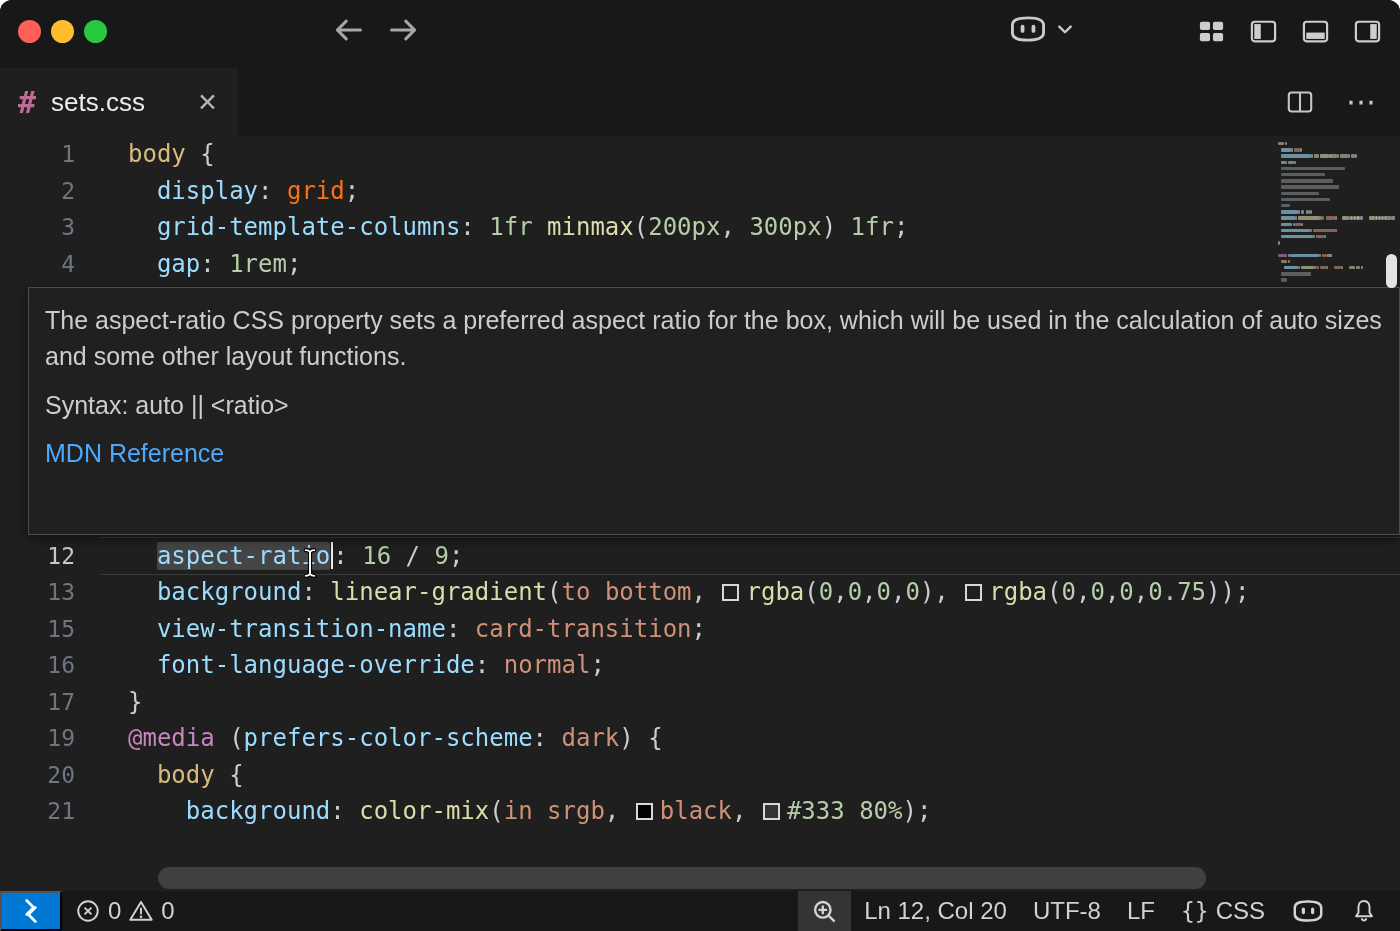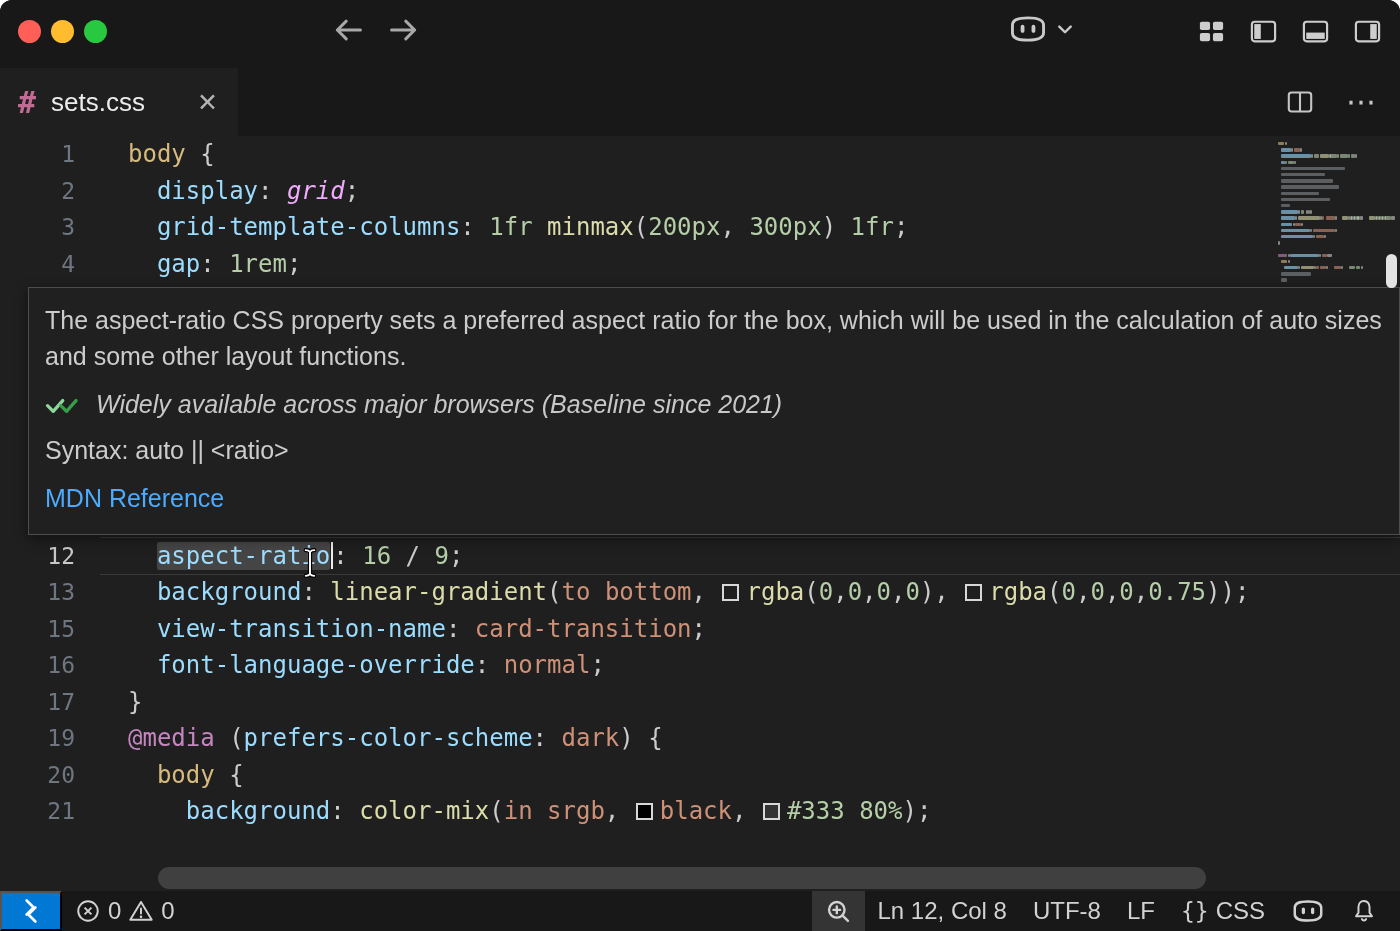--- a/index.html
+++ b/index.html
@@ -140,21 +140,21 @@
       </button>
       <button class="ellipsis">⋯</button>
     </div>
   </div>
 
   <div class="editor">
     <div class="hscroll"></div>
     <div class="current-line-border"></div>
     <div id="editor-content">
         <div class="row"><span class="gutter">1</span><span class="codeline"><span style="color: rgb(215, 186, 125);">body</span><span style="color: rgb(204, 204, 204);"> {</span></span></div>
-        <div class="row"><span class="gutter">2</span><span class="codeline"><span style="color: rgb(204, 204, 204);">  </span><span style="color: rgb(156, 220, 254);">display</span><span style="color: rgb(204, 204, 204);">: </span><span style="color: #f0abfc; font-style: italic;">grid</span><span style="color: rgb(204, 204, 204);">;</span></span></div>
+        <div class="row"><span class="gutter">2</span><span class="codeline"><span style="color: rgb(204, 204, 204);">  </span><span style="color: rgb(156, 220, 254);">display</span><span style="color: rgb(204, 204, 204);">: </span><span style="color: #f97316;">grid</span><span style="color: rgb(204, 204, 204);">;</span></span></div>
         <div class="row"><span class="gutter">3</span><span class="codeline"><span style="color: rgb(204, 204, 204);">  </span><span style="color: rgb(156, 220, 254);">grid-template-columns</span><span style="color: rgb(204, 204, 204);">: </span><span style="color: rgb(181, 206, 168);">1fr</span><span style="color: rgb(204, 204, 204);"> </span><span style="color: rgb(220, 220, 170);">minmax</span><span style="color: rgb(204, 204, 204);">(</span><span style="color: rgb(181, 206, 168);">200px</span><span style="color: rgb(204, 204, 204);">, </span><span style="color: rgb(181, 206, 168);">300px</span><span style="color: rgb(204, 204, 204);">) </span><span style="color: rgb(181, 206, 168);">1fr</span><span style="color: rgb(204, 204, 204);">;</span></span></div>
         <div class="row"><span class="gutter">4</span><span class="codeline"><span style="color: rgb(204, 204, 204);">  </span><span style="color: rgb(156, 220, 254);">gap</span><span style="color: rgb(204, 204, 204);">: </span><span style="color: rgb(181, 206, 168);">1rem</span><span style="color: rgb(204, 204, 204);">;</span></span></div>
         <div class="row"><span class="gutter"></span><span class="codeline"></span></div>
         <div class="row"><span class="gutter"></span><span class="codeline"></span></div>
         <div class="row"><span class="gutter"></span><span class="codeline"></span></div>
         <div class="row"><span class="gutter"></span><span class="codeline"></span></div>
         <div class="row"><span class="gutter"></span><span class="codeline"></span></div>
         <div class="row"><span class="gutter"></span><span class="codeline"></span></div>
         <div class="row"><span class="gutter"></span><span class="codeline"></span></div>
         <div class="row"><span class="gutter cur">12</span><span class="codeline"><span style="color: rgb(204, 204, 204);">  </span><span class="word-hl" style="color: rgb(156, 220, 254);">aspect-ratio</span><span class="caret"></span><span style="color: rgb(204, 204, 204);">: </span><span style="color: rgb(181, 206, 168);">16</span><span style="color: rgb(204, 204, 204);"> / </span><span style="color: rgb(181, 206, 168);">9</span><span style="color: rgb(204, 204, 204);">;</span></span></div>
@@ -261,27 +261,20 @@
         <i class="mmb" style="left: 78.9px; top: 130px; width: 5.8px; background: rgba(181, 206, 168, 0.6);"></i>
         <i class="mmb" style="left: 86.15px; top: 130px; width: 4.35px; background: rgba(181, 206, 168, 0.6);"></i>
         <i class="mmb" style="left: 90.5px; top: 130px; width: 2.9px; background: rgba(204, 204, 204, 0.6);"></i>
         <i class="mmb" style="left: 11px; top: 136.2px; width: 30px; background: rgba(165, 172, 180, 0.45);"></i>
         <i class="mmb" style="left: 11px; top: 142.4px; width: 6px; background: rgba(165, 172, 180, 0.45);"></i>
       </div>
     <div class="scroll-pill"></div>
 
     <div class="tooltip">
       <p class="tt-desc">The aspect-ratio CSS property sets a preferred aspect ratio for the box, which will be used in the calculation of auto sizes and some other layout functions.</p>
-      <div class="tt-baseline">
-        <svg width="38" height="22" viewBox="0 0 30 16" fill="none" stroke-linecap="round" stroke-linejoin="round">
-            <path d="M2 8.5 l4.5 4.5 L14 4.5" stroke="#8ed69b" stroke-width="2.6"></path>
-            <path d="M12.5 8.5 l4.5 4.5 L24.5 4.5" stroke="#34a04a" stroke-width="2.6"></path>
-          </svg>
-        <span>Widely available across major browsers (Baseline since 2021)</span>
-      </div>
       <div class="tt-syntax">Syntax: auto || &lt;ratio&gt;</div>
       <a class="tt-link">MDN Reference</a>
     </div>
 
     <svg class="mouse-ibeam" width="18" height="30" viewBox="0 0 14 28">
         <g fill="none" stroke="#000000" stroke-width="4" stroke-linecap="round">
           <path d="M3 2 C4.8 2 6.2 2.7 7 3.6 C7.8 2.7 9.2 2 11 2 M7 3.6 V24.4 M3 26 C4.8 26 6.2 25.3 7 24.4 C7.8 25.3 9.2 26 11 26"></path>
         </g>
         <g fill="none" stroke="#ffffff" stroke-width="1.8" stroke-linecap="round">
           <path d="M3 2 C4.8 2 6.2 2.7 7 3.6 C7.8 2.7 9.2 2 11 2 M7 3.6 V24.4 M3 26 C4.8 26 6.2 25.3 7 24.4 C7.8 25.3 9.2 26 11 26"></path>
@@ -311,21 +304,21 @@
     </button>
     <div class="sb-right">
       <button class="sb-item zoom-tile">
         <svg width="27" height="27" viewBox="0 0 16 16" fill="none" stroke="#d2d2d2" stroke-width="1.4" stroke-linecap="round">
             <circle cx="7" cy="7" r="4.6"></circle>
             <line x1="10.4" y1="10.4" x2="13.6" y2="13.6"></line>
             <line x1="5" y1="7" x2="9" y2="7"></line>
             <line x1="7" y1="5" x2="7" y2="9"></line>
           </svg>
       </button>
-      <button class="sb-item">Ln 12, Col 8</button>
+      <button class="sb-item">Ln 12, Col 20</button>
       <button class="sb-item">UTF-8</button>
       <button class="sb-item">LF</button>
       <button class="sb-item">
         <span class="braces">{}</span>
         <span>CSS</span>
       </button>
       <button class="sb-item">
         <svg width="34" height="26" viewBox="0 0 18 13" fill="none" stroke="#d2d2d2" stroke-width="1.3">
             <path d="M2 4.8 C2 2.4 4.2 1.5 9 1.5 C13.8 1.5 16 2.4 16 4.8 V8.2 C16 10.6 13.8 11.5 9 11.5 C4.2 11.5 2 10.6 2 8.2 Z"></path>
             <rect x="5.7" y="4.6" width="1.7" height="3.6" rx="0.85" fill="#d2d2d2" stroke="none"></rect>

